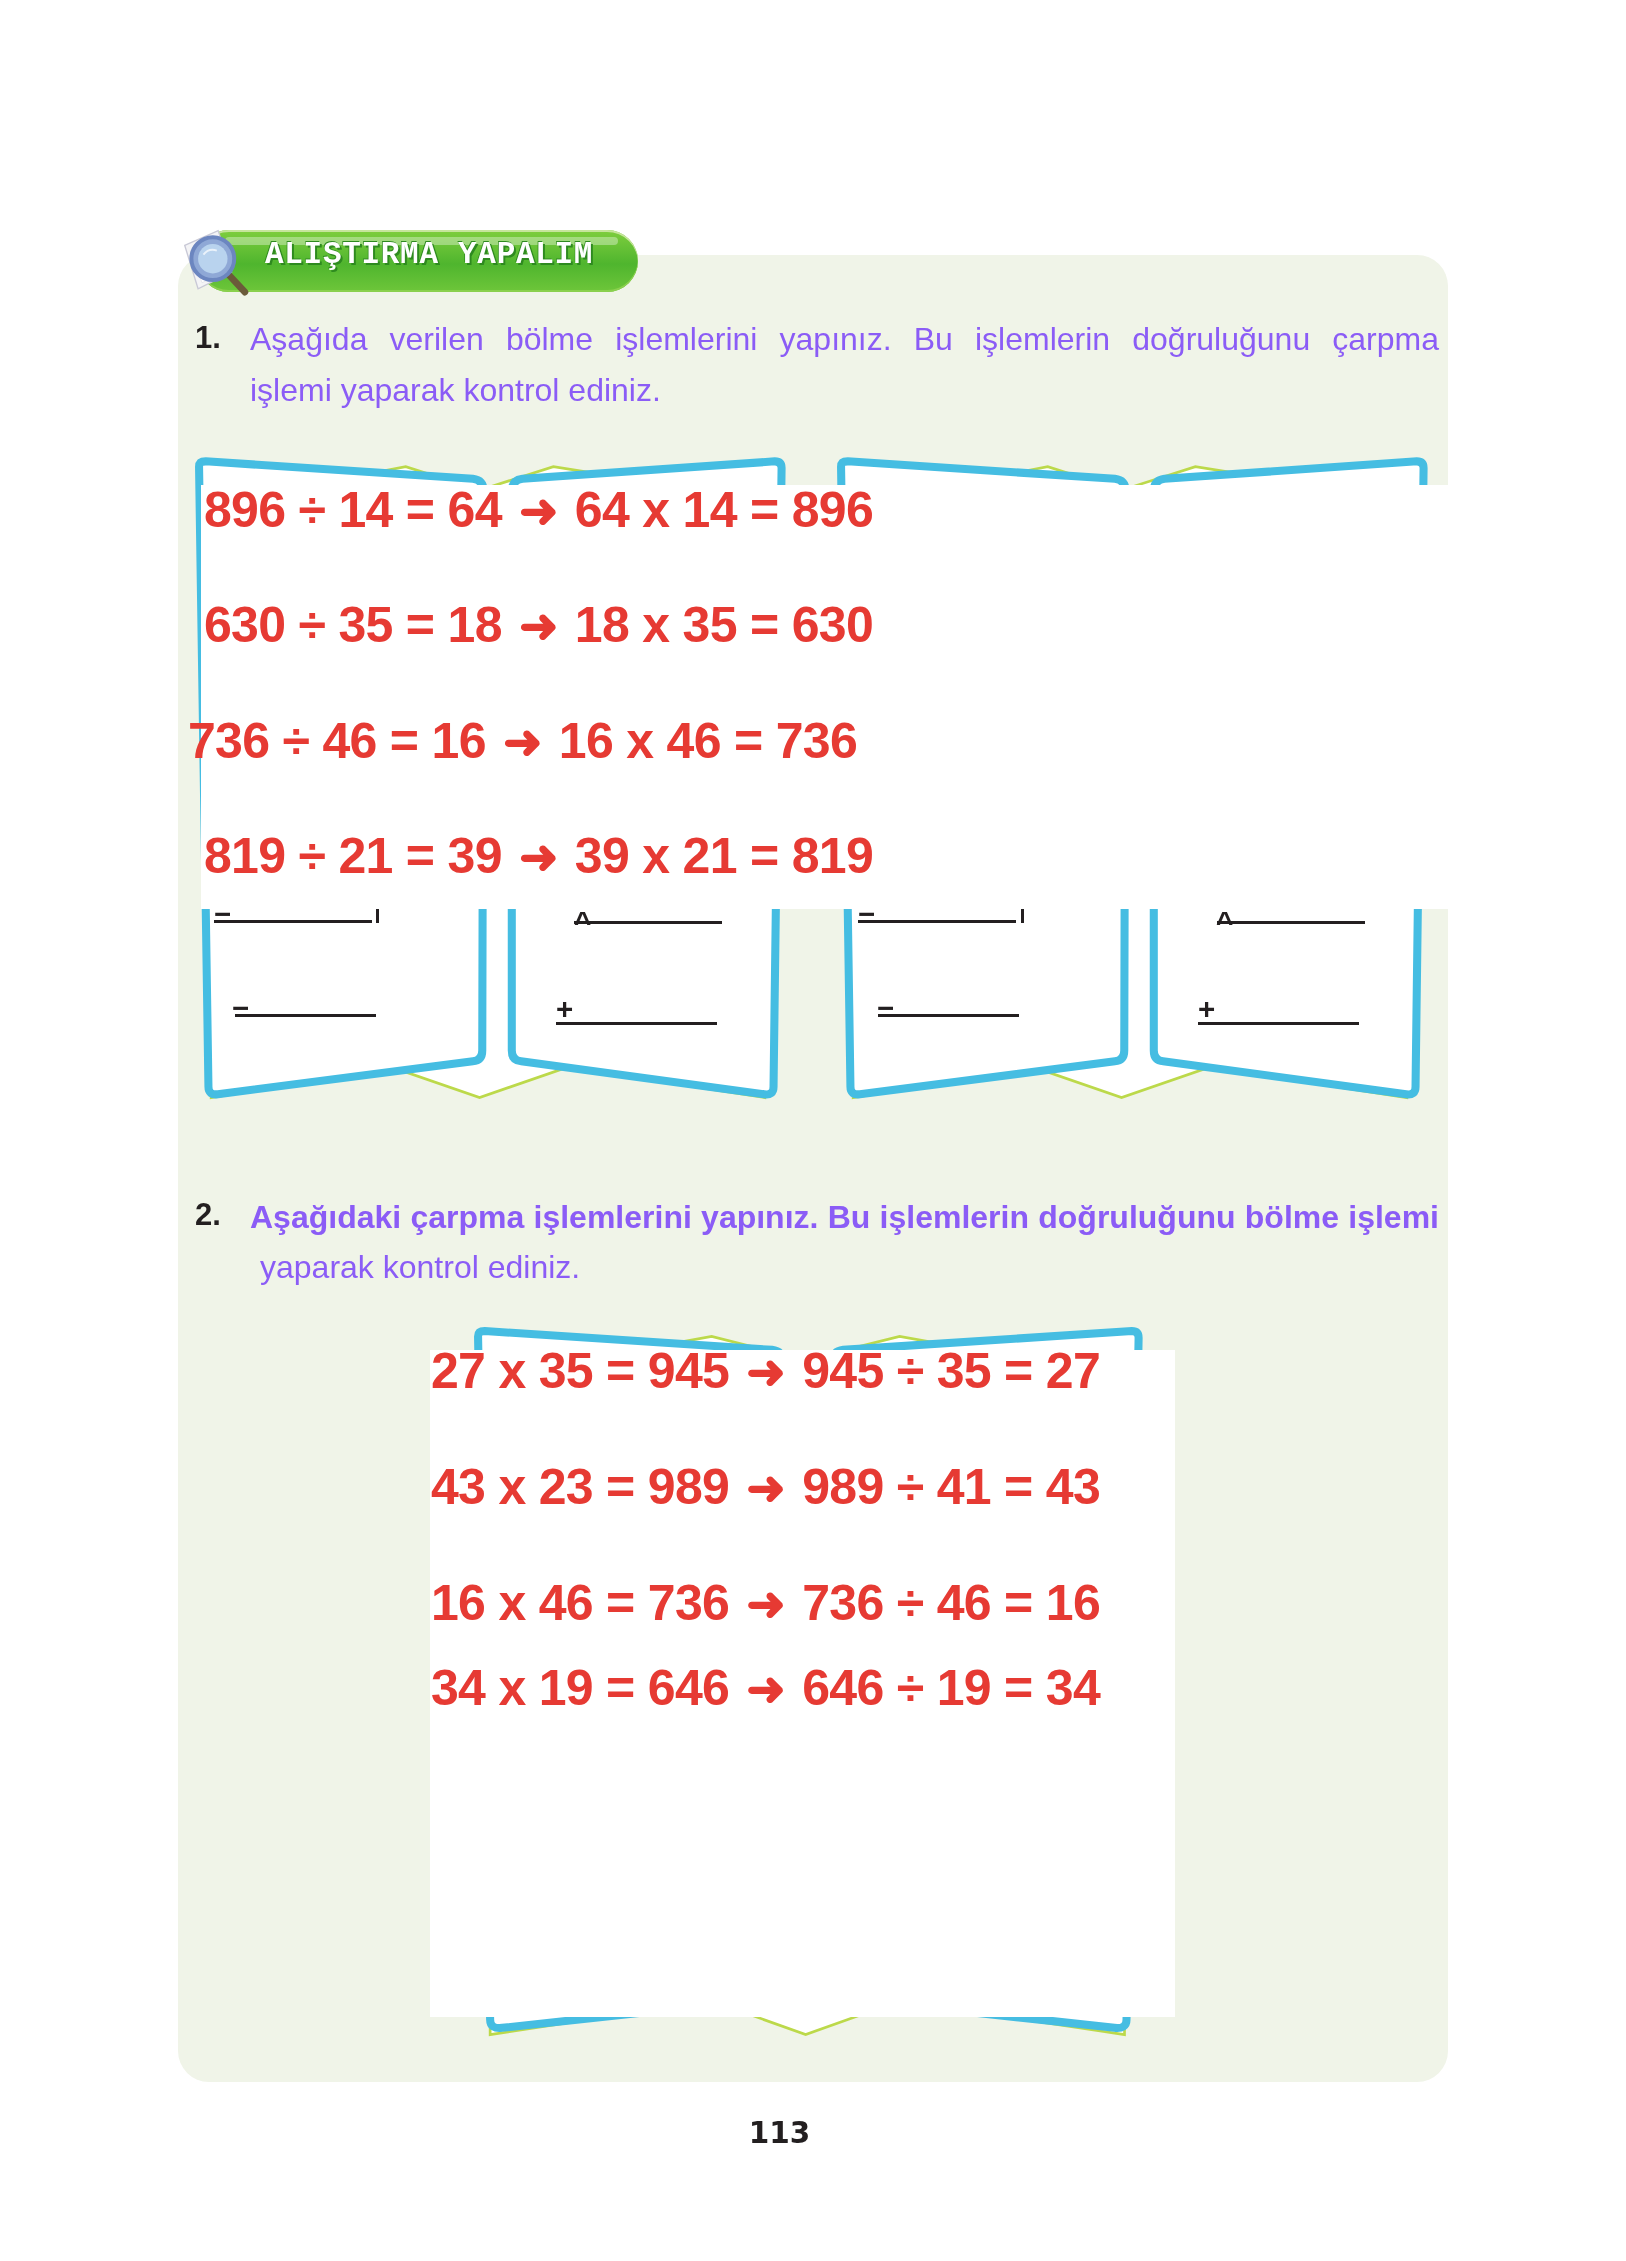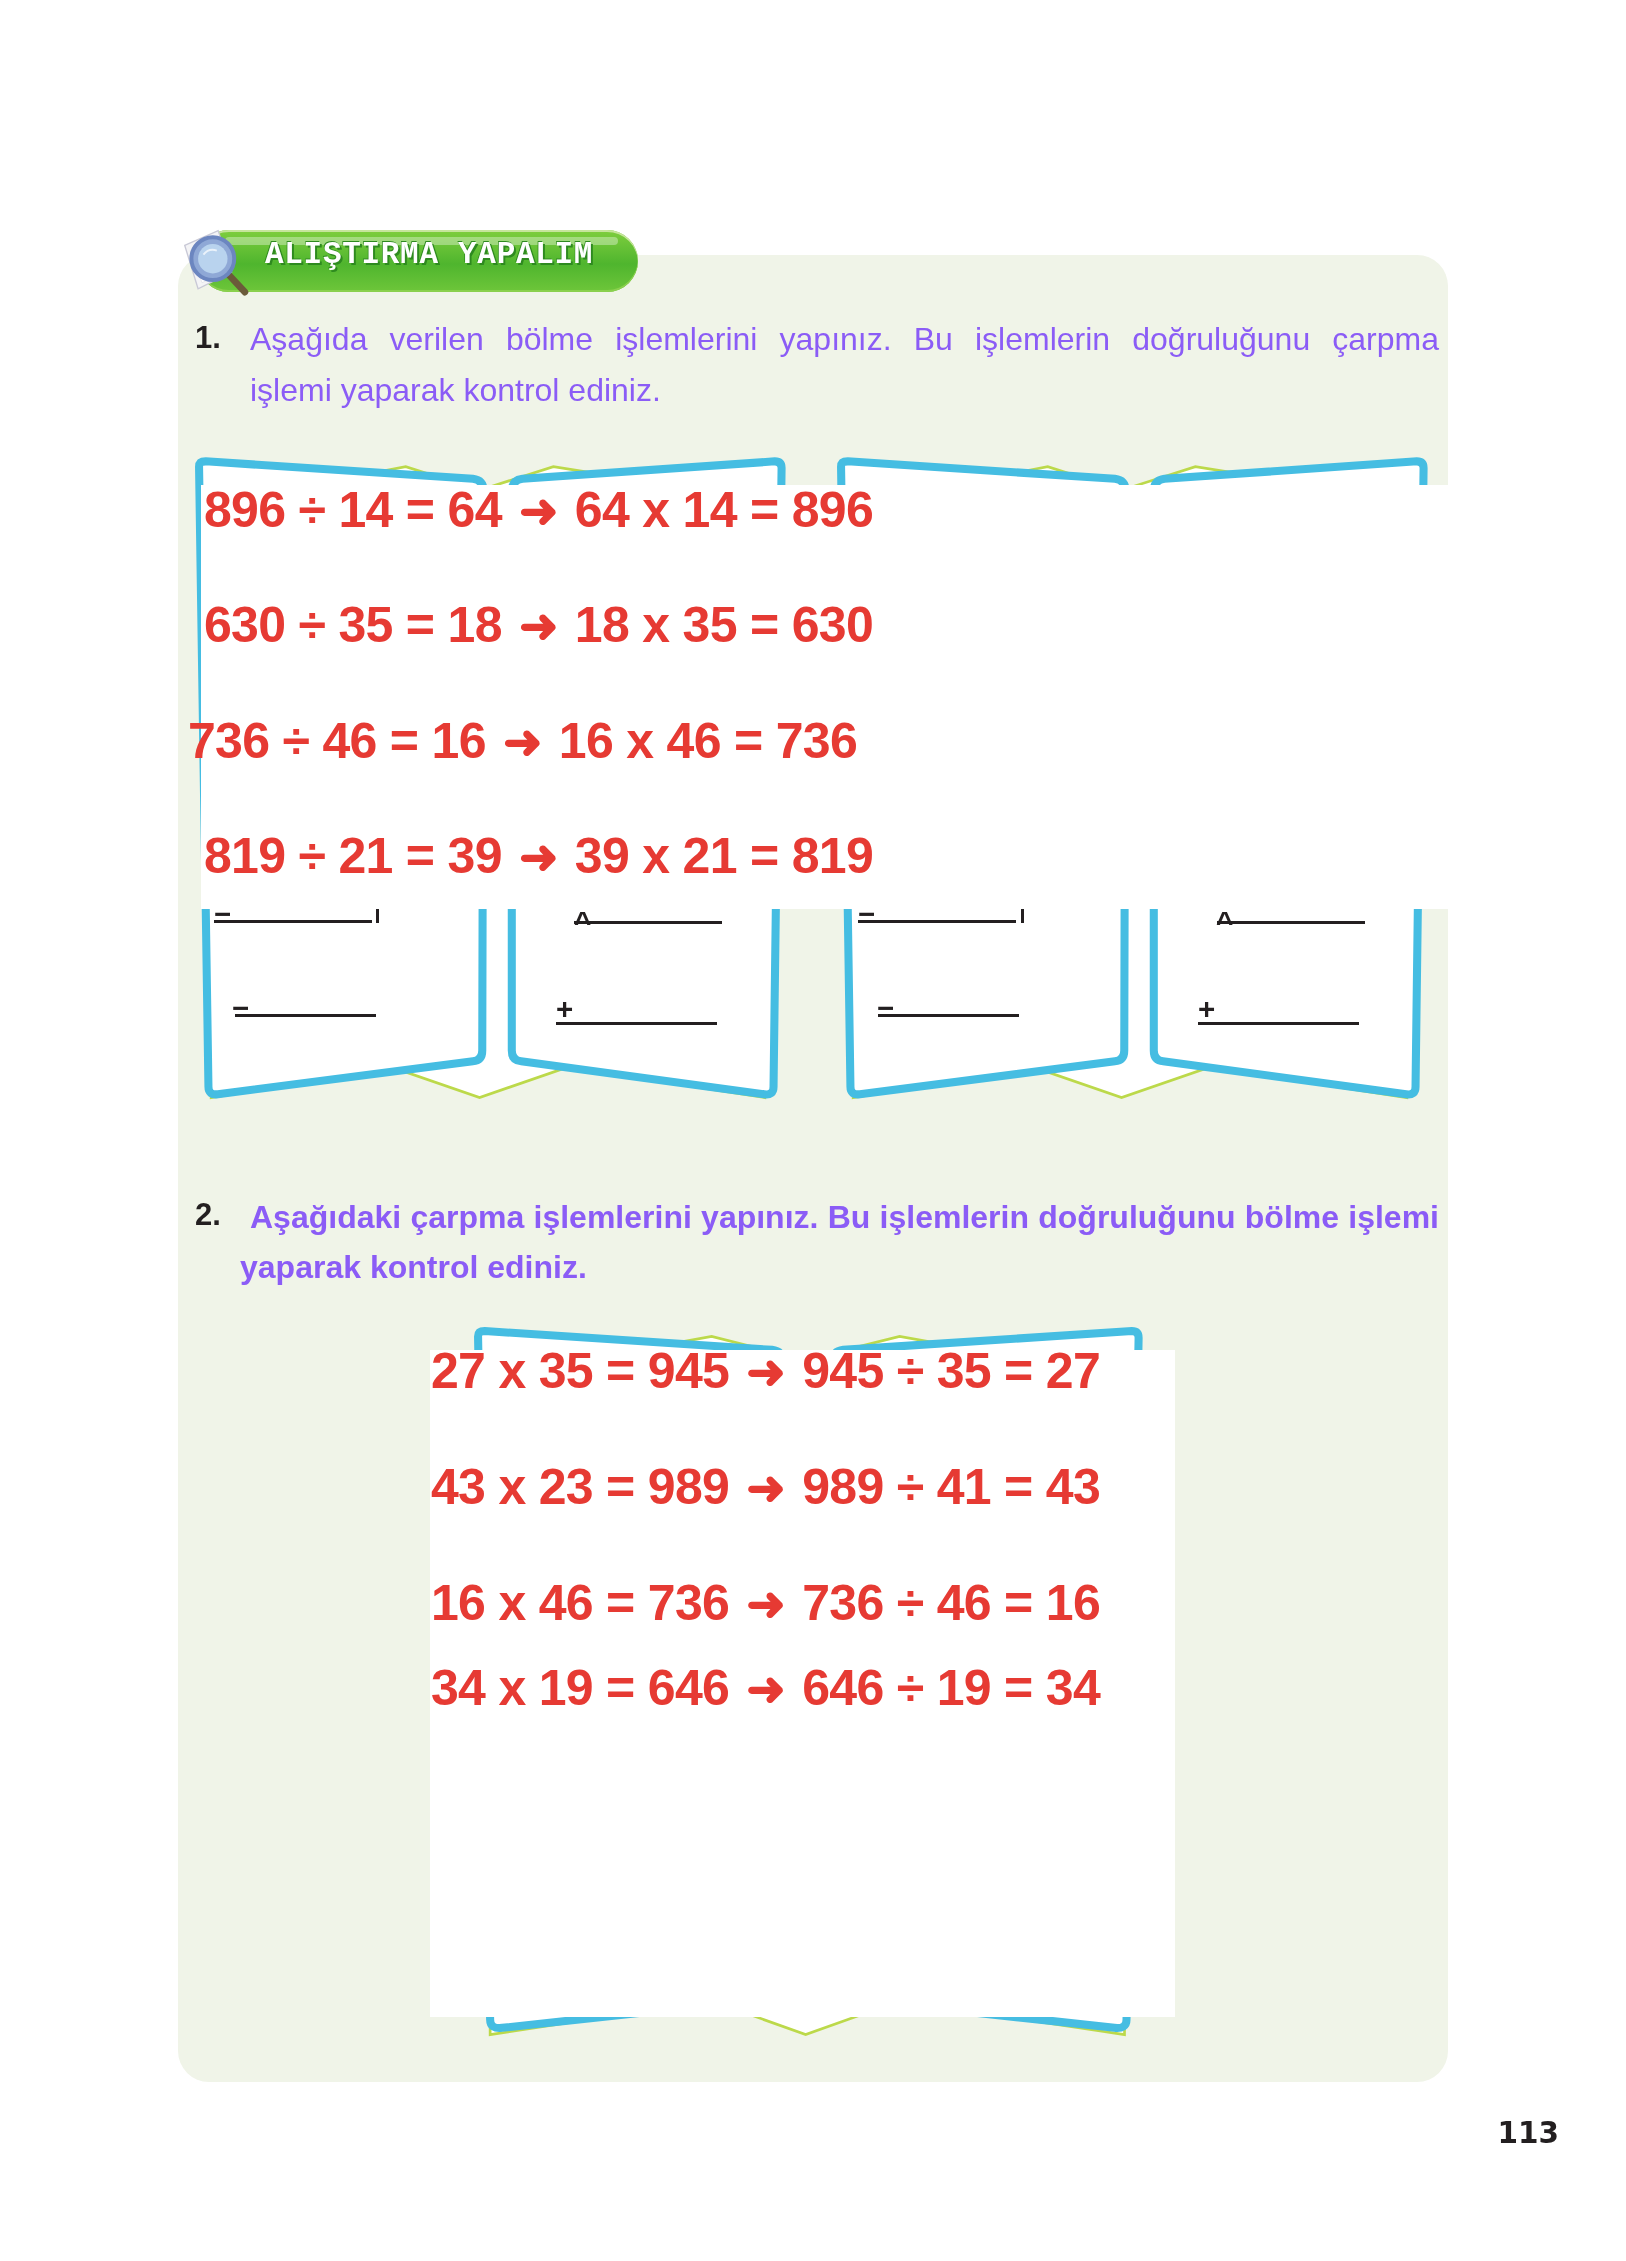--- a/index.html
+++ b/index.html
@@ -14,21 +14,21 @@
     color:#ffffff; letter-spacing:0.7px; text-shadow:2px 2px 0 #2e8a1f, -0.7px -0.7px 0 #2e8a1f; white-space:nowrap; }
   .magnifier { position:absolute; left:0; top:0; width:87px; height:74px; }
   .q-num { font-weight:bold; font-size:31px; color:#231f20; }
   .q-text { font-size:32px; color:#8b5cf6; line-height:50px; text-align:justify; }
   .book { position:absolute; }
   .overlay { position:absolute; background:#ffffff; }
   .eq { position:absolute; font-family:"Liberation Sans", sans-serif; font-weight:bold; font-size:50px; color:#e63a33; white-space:nowrap; letter-spacing:-0.7px; }
   .eq .arrow { display:inline-block; font-size:47px; margin:0 4px; }
   .work-line { position:absolute; height:3.4px; background:#231f20; }
   .work-sign { position:absolute; font-size:29.5px; color:#231f20; font-weight:bold; line-height:1; }
-  .page-num { left:0; width:1559px; top:2116px; text-align:right; font-family:"DejaVu Sans", sans-serif; font-weight:bold; font-size:29.5px; color:#231f20; }
+  .page-num { left:0; width:1559px; top:2116px; text-align:center; font-family:"DejaVu Sans", sans-serif; font-weight:bold; font-size:29.5px; color:#231f20; }
 </style>
 </head>
 <body>
 
 <div class="abs panel"></div>
 
 <div class="abs badge">
   <div class="badge-pill"></div>
   <svg class="magnifier" viewBox="0 0 130 110">
     <polygon points="10,30 60,8 80,70 30,95" fill="#f4f4f6" stroke="#c9c9d6" stroke-width="2"></polygon>
@@ -93,21 +93,21 @@
   <span>16 x 46 = 736</span>
 </div>
 <div class="eq" style="left:204px; top:827px;">
   <span>819 ÷ 21 = 39</span>
   <span class="arrow">➜</span>
   <span>39 x 21 = 819</span>
 </div>
 
 <div class="abs q-num" style="left:195px; top:1197px;">2.</div>
 <div class="abs q-text" style="left:250px; top:1192px; width:1189px; text-align-last:justify;font-weight:bold;">Aşağıdaki çarpma işlemlerini yapınız. Bu işlemlerin doğruluğunu bölme işlemi</div>
-<div class="abs q-text" style="left:240px; top:1242px;font-weight:bold;">yaparak kontrol ediniz.</div>
+<div class="abs q-text" style="left:260px; top:1242px;">yaparak kontrol ediniz.</div>
 
 <svg class="book" style="left:470px; top:1323px;" width="678" height="725" viewBox="0 0 1010 1080">
   <path d="M30,80 L360,20 L500,55 L640,20 L975,80 L975,1060 L640,1010 L500,1060 L360,1010 L30,1060 Z" fill="#ffffff" stroke="#bcd94a" stroke-width="4"></path>
   <path d="M12,20 Q12,12 22,12 L450,40 Q466,42 466,58 L466,990 Q466,1005 452,1006 L48,1050 Q30,1052 30,1038 Z" fill="#ffffff" stroke="#45bde2" stroke-width="12"></path>
   <path d="M540,58 Q540,42 556,40 L986,12 Q996,12 996,22 L978,1038 Q978,1052 960,1050 L556,1006 Q542,1005 542,990 Z" fill="#ffffff" stroke="#45bde2" stroke-width="12"></path>
 </svg>
 
 <div class="overlay" style="left:430px; top:1350px; width:745px; height:667px;"></div>
 <div class="eq" style="left:431px; top:1342px;">
   <span>27 x 35 = 945</span>

